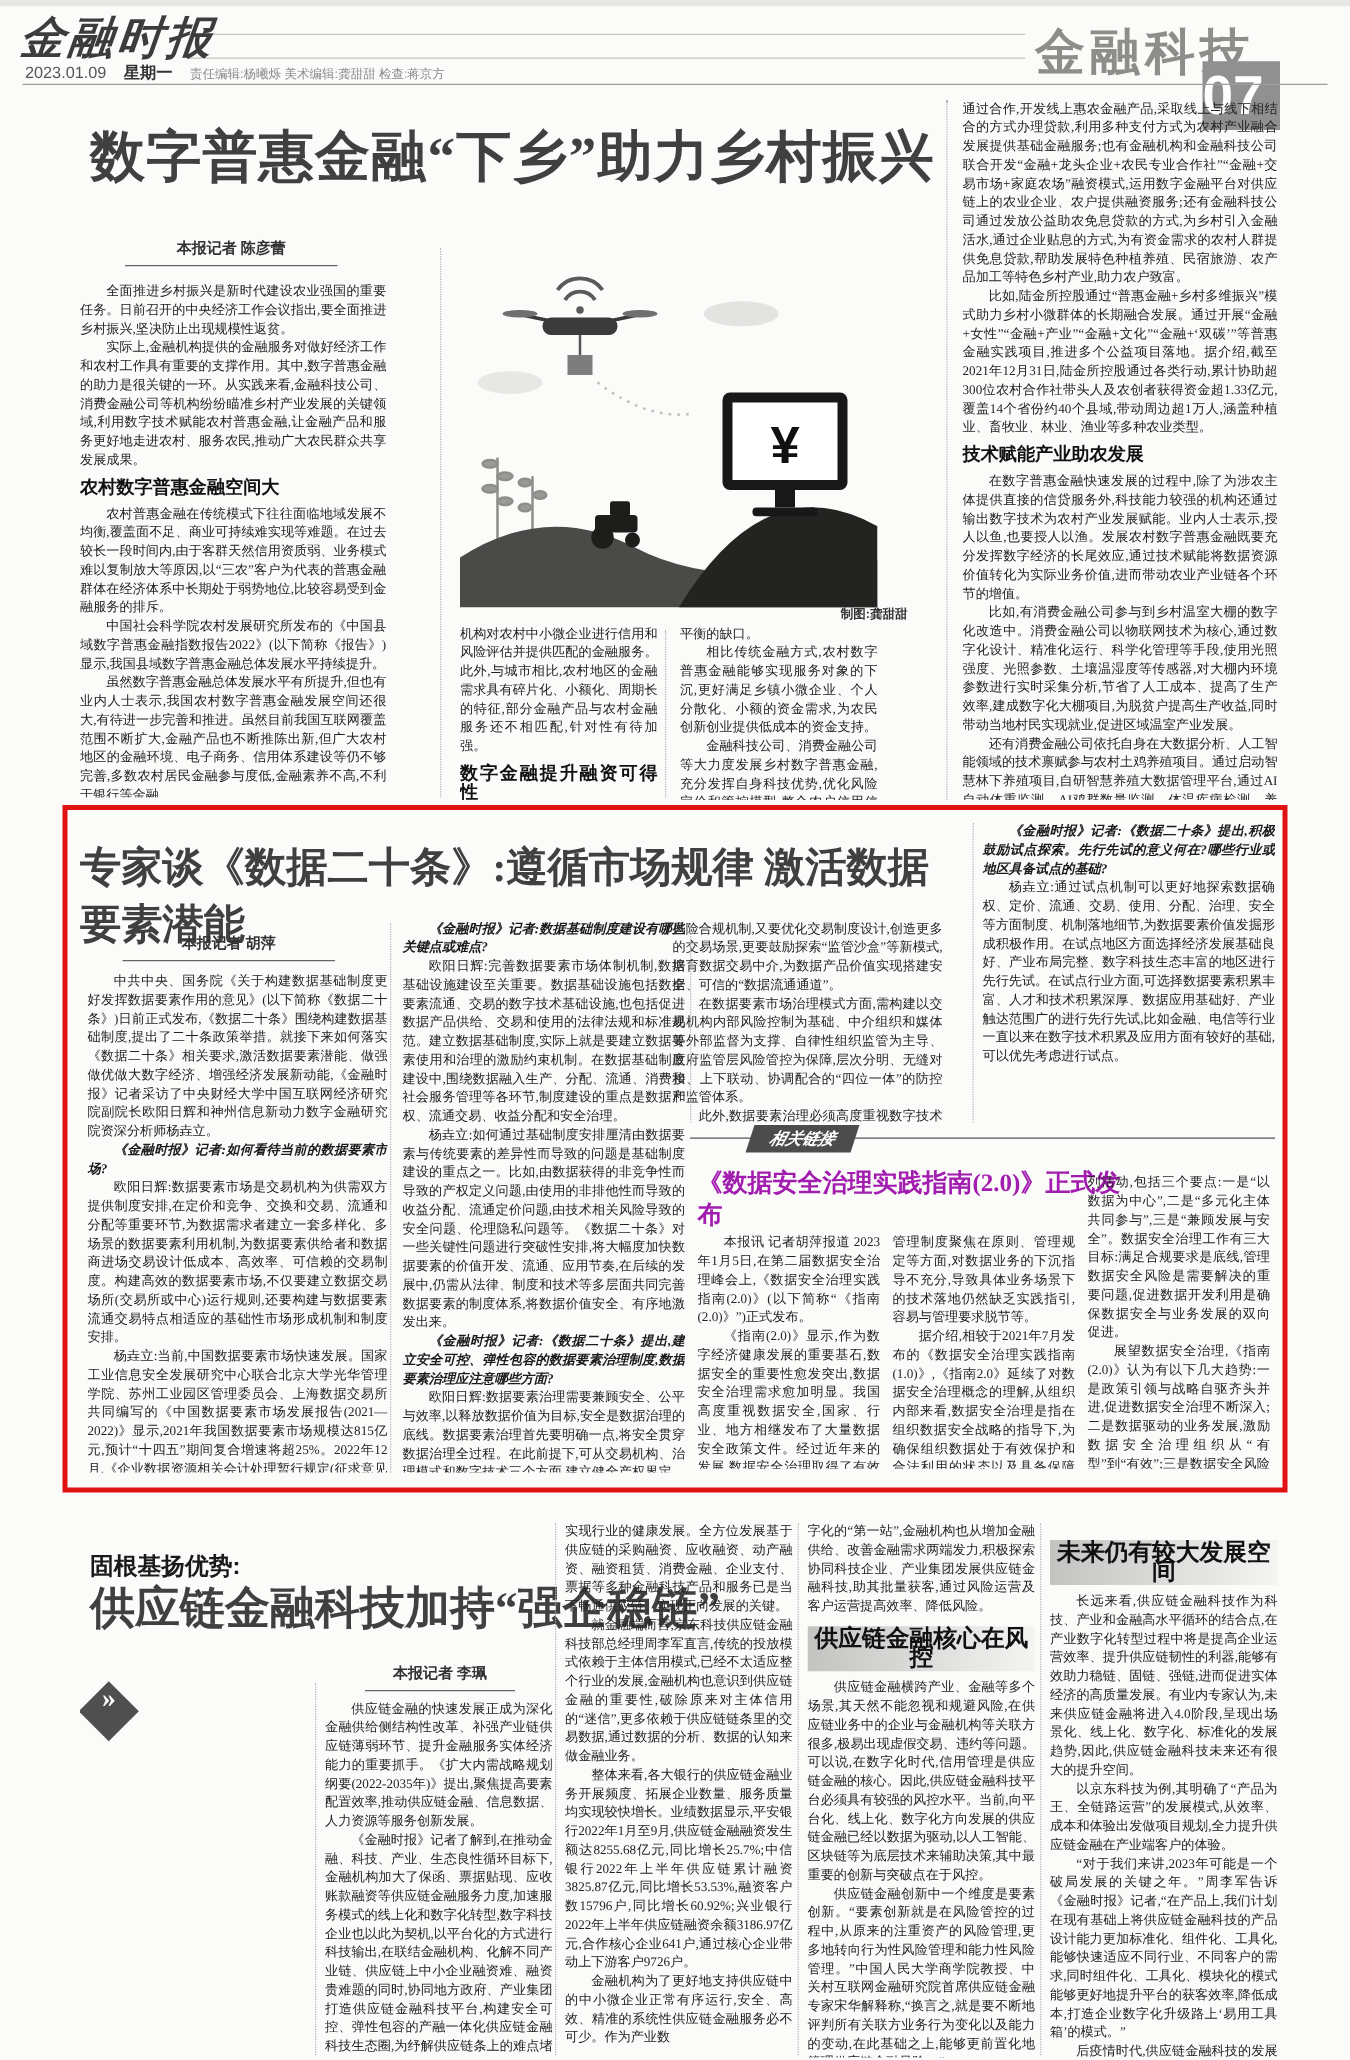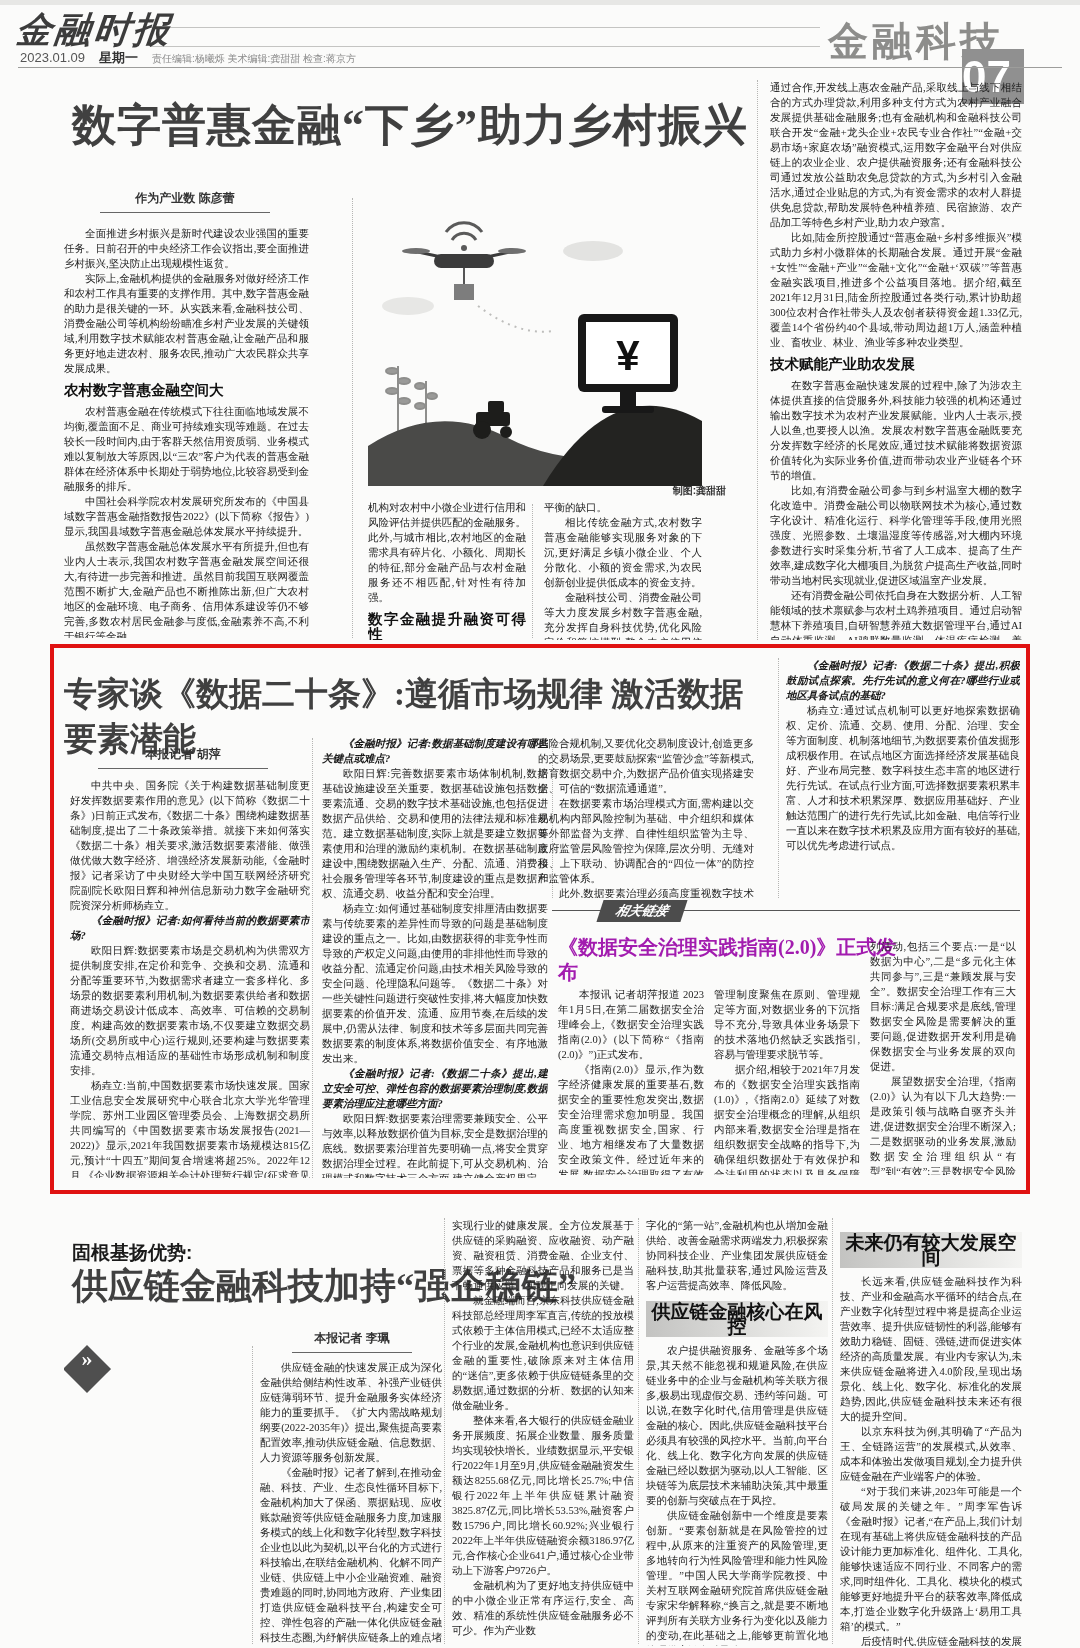--- a/index.html
+++ b/index.html
@@ -78,21 +78,21 @@
       <span>2023.01.09</span><b>星期一</b>
     </div>
     <div class="abs editors">责任编辑:杨曦烁  美术编辑:龚甜甜  检查:蒋京方</div>
     <div class="abs section-name">金融科技</div>
     <div class="abs page-no">07</div>
     <div class="abs header-bottom"></div>
   </div>
 
   <div class="abs" style="left:0;top:80px;width:1080px;height:564px;">
     <div class="abs headline" style="left:60px;top:16px;width:700px;font-size:44px;text-align:center;letter-spacing:1px;">数字普惠金融“下乡”助力乡村振兴</div>
-    <div class="abs byline" style="left:100px;top:110px;width:170px;">作为产业数 陈彦蕾</div>
+    <div class="abs byline" style="left:100px;top:110px;width:170px;">本报记者 陈彦蕾</div>
 
     <div class="abs col" style="left:64px;top:146px;width:245px;height:412px;">
         <p class="para">全面推进乡村振兴是新时代建设农业强国的重要任务。日前召开的中央经济工作会议指出,要全面推进乡村振兴,坚决防止出现规模性返贫。</p>
         <p class="para">实际上,金融机构提供的金融服务对做好经济工作和农村工作具有重要的支撑作用。其中,数字普惠金融的助力是很关键的一环。从实践来看,金融科技公司、消费金融公司等机构纷纷瞄准乡村产业发展的关键领域,利用数字技术赋能农村普惠金融,让金融产品和服务更好地走进农村、服务农民,推动广大农民群众共享发展成果。</p>
         <p class="para sub">农村数字普惠金融空间大</p>
         <p class="para">农村普惠金融在传统模式下往往面临地域发展不均衡,覆盖面不足、商业可持续难实现等难题。在过去较长一段时间内,由于客群天然信用资质弱、业务模式难以复制放大等原因,以“三农”客户为代表的普惠金融群体在经济体系中长期处于弱势地位,比较容易受到金融服务的排斥。</p>
         <p class="para">中国社会科学院农村发展研究所发布的《中国县域数字普惠金融指数报告2022》(以下简称《报告》)显示,我国县域数字普惠金融总体发展水平持续提升。</p>
         <p class="para">虽然数字普惠金融总体发展水平有所提升,但也有业内人士表示,我国农村数字普惠金融发展空间还很大,有待进一步完善和推进。虽然目前我国互联网覆盖范围不断扩大,金融产品也不断推陈出新,但广大农村地区的金融环境、电子商务、信用体系建设等仍不够完善,多数农村居民金融参与度低,金融素养不高,不利于银行等金融</p>
       </div>
 
@@ -233,21 +233,21 @@
       </div>
     <div class="abs col" style="left:452px;top:22px;width:182px;height:428px;">
         <p class="para cont">实现行业的健康发展。全方位发展基于供应链的采购融资、应收融资、动产融资、融资租赁、消费金融、企业支付、票据等多种金融科技产品和服务已是当下畅通供应链、实现正向发展的关键。</p>
         <p class="para">就金融端而言,京东科技供应链金融科技部总经理周李军直言,传统的投放模式依赖于主体信用模式,已经不太适应整个行业的发展,金融机构也意识到供应链金融的重要性,破除原来对主体信用的“迷信”,更多依赖于供应链链条里的交易数据,通过数据的分析、数据的认知来做金融业务。</p>
         <p class="para">整体来看,各大银行的供应链金融业务开展频度、拓展企业数量、服务质量均实现较快增长。业绩数据显示,平安银行2022年1月至9月,供应链金融融资发生额达8255.68亿元,同比增长25.7%;中信银行2022年上半年供应链累计融资3825.87亿元,同比增长53.53%,融资客户数15796户,同比增长60.92%;兴业银行2022年上半年供应链融资余额3186.97亿元,合作核心企业641户,通过核心企业带动上下游客户9726户。</p>
         <p class="para">金融机构为了更好地支持供应链中的中小微企业正常有序运行,安全、高效、精准的系统性供应链金融服务必不可少。作为产业数</p>
       </div>
     <div class="abs col" style="left:646px;top:22px;width:182px;height:428px;">
         <p class="para cont">字化的“第一站”,金融机构也从增加金融供给、改善金融需求两端发力,积极探索协同科技企业、产业集团发展供应链金融科技,助其批量获客,通过风险运营及客户运营提高效率、降低风险。</p>
         <p class="para subbar">供应链金融核心在风控</p>
-        <p class="para">农户提供融资服务、金融等多个场景,其天然不能忽视和规避风险,在供应链业务中的企业与金融机构等关联方很多,极易出现虚假交易、违约等问题。可以说,在数字化时代,信用管理是供应链金融的核心。因此,供应链金融科技平台必须具有较强的风控水平。当前,向平台化、线上化、数字化方向发展的供应链金融已经以数据为驱动,以人工智能、区块链等为底层技术来辅助决策,其中最重要的创新与突破点在于风控。</p>
+        <p class="para">供应链金融横跨产业、金融等多个场景,其天然不能忽视和规避风险,在供应链业务中的企业与金融机构等关联方很多,极易出现虚假交易、违约等问题。可以说,在数字化时代,信用管理是供应链金融的核心。因此,供应链金融科技平台必须具有较强的风控水平。当前,向平台化、线上化、数字化方向发展的供应链金融已经以数据为驱动,以人工智能、区块链等为底层技术来辅助决策,其中最重要的创新与突破点在于风控。</p>
         <p class="para">供应链金融创新中一个维度是要素创新。“要素创新就是在风险管控的过程中,从原来的注重资产的风险管理,更多地转向行为性风险管理和能力性风险管理。”中国人民大学商学院教授、中关村互联网金融研究院首席供应链金融专家宋华解释称,“换言之,就是要不断地评判所有关联方业务行为变化以及能力的变动,在此基础之上,能够更前置化地管理供应链金融风险。”</p>
         <p class="para">实操中,科技企业在对外输出自身风控能力方面已经有所尝试,并发挥了积极作用。</p>
       </div>
     <div class="abs col" style="left:840px;top:28px;width:182px;height:422px;">
         <p class="para subbar">未来仍有较大发展空间</p>
         <p class="para">长远来看,供应链金融科技作为科技、产业和金融高水平循环的结合点,在产业数字化转型过程中将是提高企业运营效率、提升供应链韧性的利器,能够有效助力稳链、固链、强链,进而促进实体经济的高质量发展。有业内专家认为,未来供应链金融将进入4.0阶段,呈现出场景化、线上化、数字化、标准化的发展趋势,因此,供应链金融科技未来还有很大的提升空间。</p>
         <p class="para">以京东科技为例,其明确了“产品为王、全链路运营”的发展模式,从效率、成本和体验出发做项目规划,全力提升供应链金融在产业端客户的体验。</p>
         <p class="para">“对于我们来讲,2023年可能是一个破局发展的关键之年。”周李军告诉《金融时报》记者,“在产品上,我们计划在现有基础上将供应链金融科技的产品设计能力更加标准化、组件化、工具化,能够快速适应不同行业、不同客户的需求,同时组件化、工具化、模块化的模式能够更好地提升平台的获客效率,降低成本,打造企业数字化升级路上‘易用工具箱’的模式。”</p>
         <p class="para">后疫情时代,供应链金融科技的发展将更快助力企业正常步入恢复生产、扩大产能的运营快车道。</p>
       </div>

